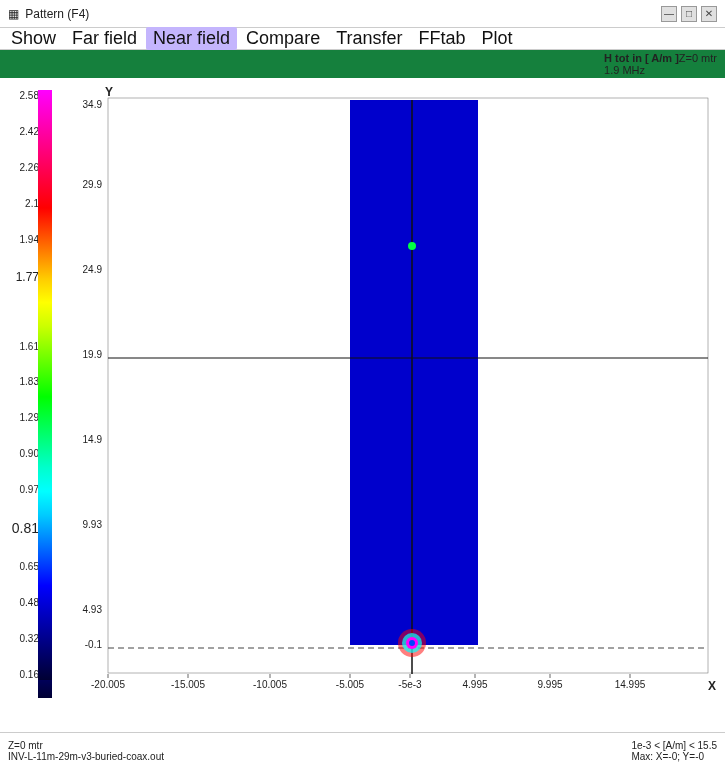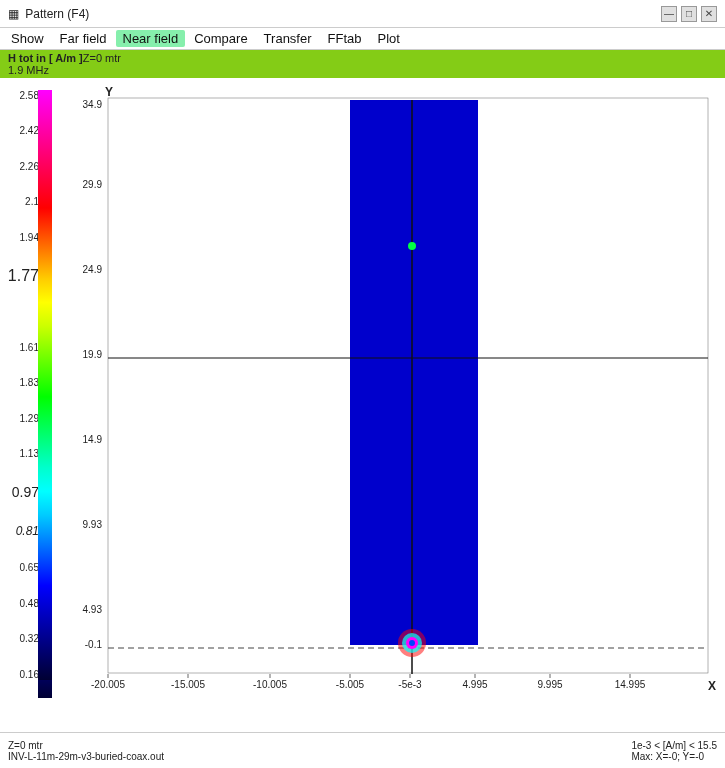--- a/index.html
+++ b/index.html
@@ -48,31 +48,31 @@
       background: #fff;
       border-bottom: 1px solid #ccc;
       display: flex;
       align-items: center;
       padding: 2px 4px;
       height: 22px;
       gap: 2px;
     }
     .menu-item {
       padding: 1px 7px;
-      font-size: 13px;
+      font-size: 18px;
       color: #111;
       cursor: pointer;
       border-radius: 2px;
     }
-    .menu-item.active { background: #86efac; }
+    .menu-item.active { background: #c4b5fd; }
     .plot-header {
       display: flex;
-      justify-content: flex-start;
+      justify-content: flex-end;
       padding: 2px 8px;
-      background: #84cc16;
+      background: #15803d;
     }
     .plot-header-left { font-size: 11px; color: #222; font-weight: bold; }
     .plot-header-right { font-size: 11px; color: #222; }
     .plot-area {
       position: relative;
       background: #fff;
       width: 725px;
       height: 660px;
       overflow: hidden;
     }
@@ -235,27 +235,27 @@
     <line x1="490" y1="596" x2="490" y2="600" stroke="#666" stroke-width="1"></line>
     <line x1="570" y1="596" x2="570" y2="600" stroke="#666" stroke-width="1"></line>
   </svg>
 
   <div style="position:absolute;left:1px;top:12px;width:40px;height:590px;display:flex;flex-direction:column;justify-content:space-between;align-items:flex-end;padding-right:2px;">
     <span style="font-size:10px;color:#222;">2.58</span>
     <span style="font-size:10px;color:#222;text-align:center;">2.42</span>
     <span style="font-size:10px;color:#222;">2.26</span>
     <span style="font-size:10px;color:#222;">2.1</span>
     <span style="font-size:10px;color:#222;">1.94</span>
-    <span style="font-size:16px;color:#222;">1.77</span>
+    <span style="font-size:12px;color:#222;">1.77</span>
     <span style="font-size:10px;color:#222;margin-top:32px;">1.61</span>
     <span style="font-size:10px;color:#222;">1.83</span>
     <span style="font-size:10px;color:#222;">1.29</span>
-    <span style="font-size:10px;color:#222;">1.13</span>
-    <span style="font-size:14px;color:#222;">0.97</span>
-    <span style="font-size:12px;color:#222;font-style:italic;">0.81</span>
+    <span style="font-size:10px;color:#222;">0.90</span>
+    <span style="font-size:10px;color:#222;">0.97</span>
+    <span style="font-size:14px;color:#222;">0.81</span>
     <span style="font-size:10px;color:#222;">0.65</span>
     <span style="font-size:10px;color:#222;">0.48</span>
     <span style="font-size:10px;color:#222;">0.32</span>
     <span style="font-size:10px;color:#222;margin-left:48px;">0.16</span>
   </div>
 
   <div style="position:absolute;left:38px;top:12px;width:14px;height:590px;background:linear-gradient(to bottom,
       #ff00ff 0%,#ff00cc 4%,#ff0099 8%,#ff0066 12%,#ff0033 16%,
       #ff0000 20%,#ff4400 24%,#ff8800 28%,#ffcc00 32%,#ffff00 36%,
       #ccff00 40%,#88ff00 44%,#44ff00 48%,#00ff00 52%,#00ff44 56%,

